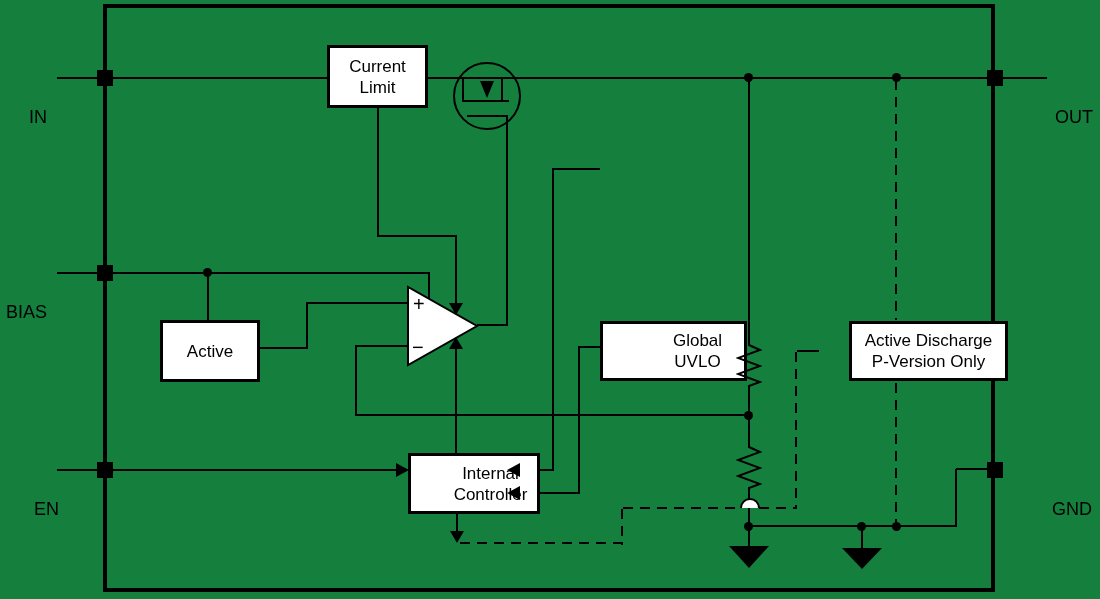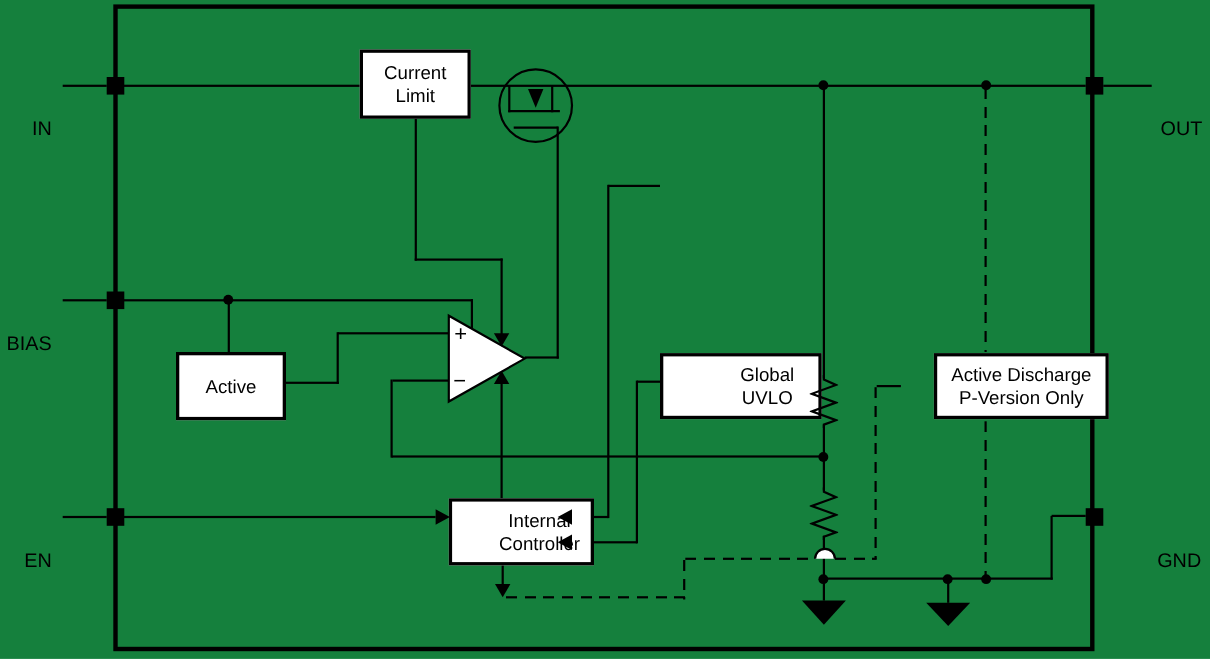--- a/index.html
+++ b/index.html
@@ -150,17 +150,17 @@
   <div class="dot" style="left:892px;top:522px;"></div>
 
   <div class="pad" style="left:97px;top:70px;"></div>
   <div class="pad" style="left:97px;top:265px;"></div>
   <div class="pad" style="left:97px;top:462px;"></div>
   <div class="pad" style="left:987px;top:70px;"></div>
   <div class="pad" style="left:987px;top:462px;"></div>
 
   <div class="pinlbl r" style="left:10px;top:68px;width:37px;">IN</div>
   <div class="pinlbl r" style="left:2px;top:263px;width:45px;">BIAS</div>
-  <div class="pinlbl r" style="left:10px;top:460px;width:37px;">EN</div>
+  <div class="pinlbl r" style="left:22px;top:460px;width:37px;">EN</div>
   <div class="pinlbl" style="left:1055px;top:68px;">OUT</div>
   <div class="pinlbl" style="left:1052px;top:460px;">GND</div>
 
 </div>
 
 </body></html>

